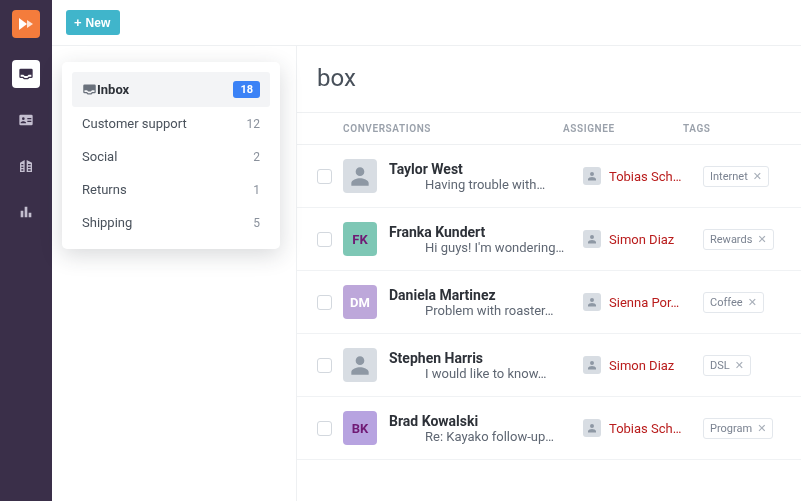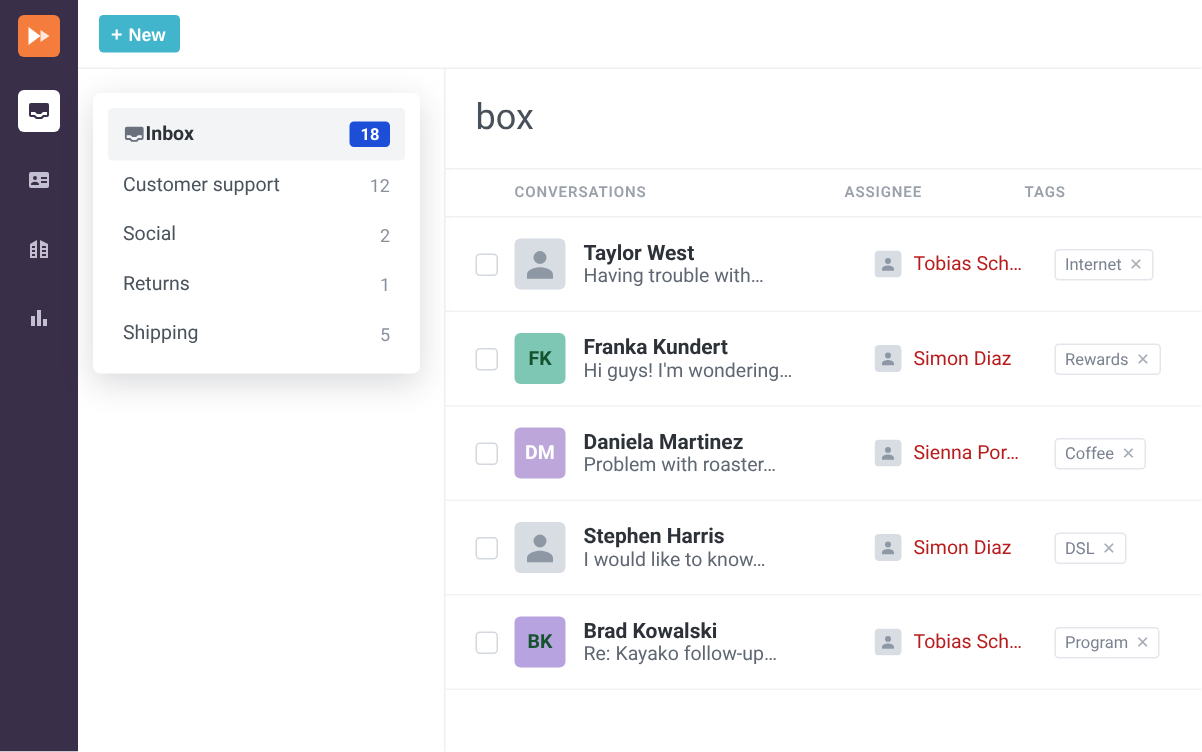--- a/index.html
+++ b/index.html
@@ -143,42 +143,42 @@
     margin-right: 11px;
   }
   .avatar {
     width: 34px; height: 34px;
     border-radius: 4px;
     display: inline-flex;
     align-items: center;
     justify-content: center;
     font-size: 13px;
     font-weight: 700;
-    color: #14532d;
+    color: #701a75;
     margin-right: 12px;
     overflow: hidden;
     flex: none;
   }
   .avatar.teal { background: #7ec7b5; }
   .avatar.lilac { background: #bda7da; color:#fff; }
   .avatar.lav  { background: #b7a3e0; }
   .avatar.img  { background: #d8dde3; }
   .avatar.img svg { width: 26px; height:26px; fill:#8e98a4; }
   .mini-avatar {
     width: 18px; height: 18px;
     border-radius: 3px;
     background: #d8dde3;
     display:inline-flex;align-items:center;justify-content:center;
     margin-right:8px;
     flex:none;
   }
   .mini-avatar svg{width:12px;height:12px;fill:#8e98a4;}
   .conv-block { flex: 0 0 194px; min-width:0; }
   .conv-name { font-weight: 700; font-size: 14px; color:#2d3138; }
-  .conv-preview { font-size: 13px; color:#5f6773; white-space: nowrap; overflow: hidden; text-overflow: ellipsis; }
+  .conv-preview { font-size: 13px; color:#5f6773; white-space: nowrap; overflow: hidden; text-overflow: ellipsis; margin-left: 36px; }
   .assignee-block { flex:0 0 120px; display:flex; align-items:center; font-size:13px; color:#b91c1c; white-space:nowrap; overflow:hidden; text-overflow:ellipsis;}
   .assignee-block span { overflow:hidden; text-overflow:ellipsis; }
   .tags-block { flex:1; }
   .tag {
     display:inline-flex; align-items:center;
     border:1px solid #e3e7ec;
     border-radius:3px;
     padding:3px 6px;
     font-size:11px;
     color:#7b8391;
@@ -210,21 +210,21 @@
     cursor:pointer;
   }
   .folder-item .left { display:flex; align-items:center; }
   .folder-item.active {
     background:#f3f4f6;
     font-weight:700;
     color:#2d3138;
   }
   .folder-item .count { font-size:12px; color:#8a919c; }
   .folder-item.active .badge {
-    background:#1d4ed8;
+    background:#3b82f6;
     color:#fff;
     font-size:11px;
     font-weight:700;
     padding:2px 7px;
     border-radius:3px;
   }
   .folder-icon{width:15px;height:15px;display:inline-flex;}
   .folder-icon svg{width:15px;height:15px;fill:#6a717c;}
 
   

